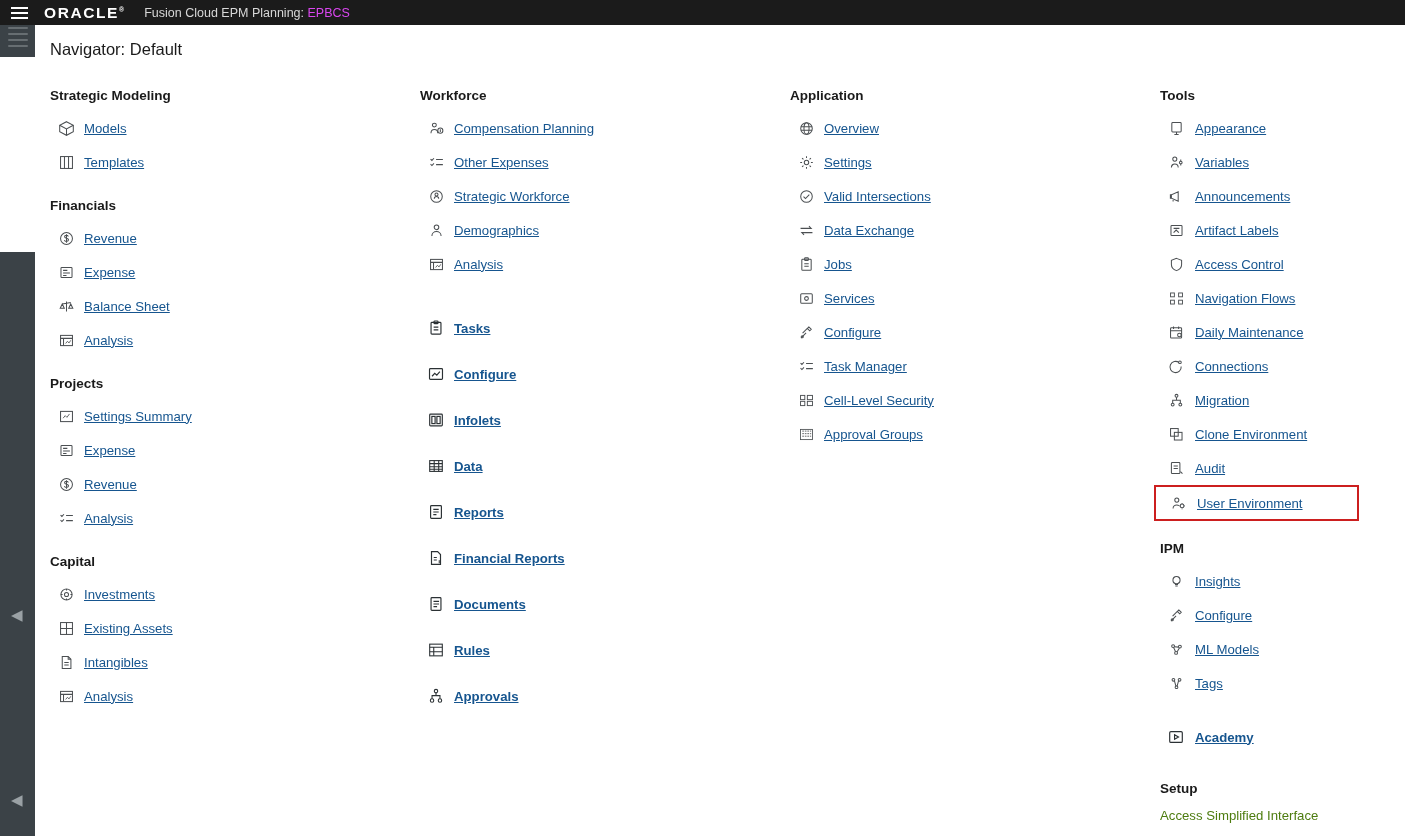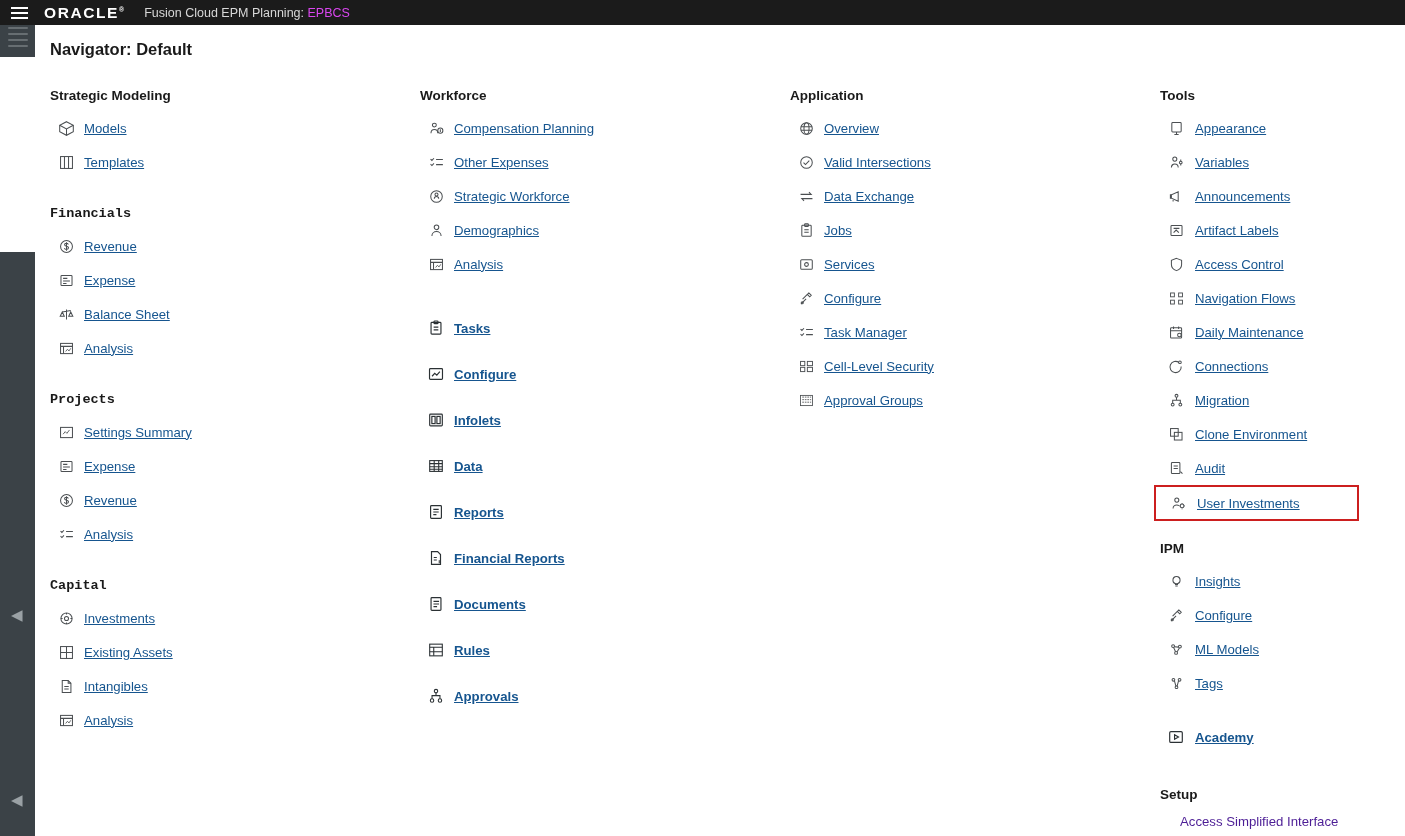--- a/index.html
+++ b/index.html
@@ -89,39 +89,39 @@
 
   
   .page {
     position: absolute; top: 25px; left: 35px;
     width: 1370px; height: 811px;
     background: #ffffff;
     overflow: hidden;
   }
   .page-title {
     position: absolute; top: 15px; left: 15px;
-    font-size: 16.5px; font-weight: bold; color: #1a1a1a;
+    font-size: 16.5px; font-weight: normal; color: #1a1a1a;
   }
 
   .columns {
     position: absolute; top: 62px; left: 0;
     width: 1370px; height: 749px;
   }
   .col { position: absolute; top: 0; }
   .col1 { left: 15px;   width: 360px; }
   .col2 { left: 385px;  width: 360px; }
   .col3 { left: 755px;  width: 360px; }
   .col4 { left: 1125px; width: 245px; }
 
   .group-head {
     font-size: 13.5px; font-weight: bold; color: #1a1a1a;
     margin: 0 0 6px 0;
     line-height: 18px;
   }
-  .group-head.spaced { margin-top: 26px; font-family: Liberation Mono, monospace; }
+  .group-head.spaced { margin-top: 18px; }
 
   .item {
     display: flex; align-items: center;
     height: 34px;
     cursor: pointer;
     padding-left: 3px;
   }
   .item .ico {
     width: 26px; height: 22px;
     display: flex; align-items: center; justify-content: center;
@@ -147,26 +147,26 @@
   
   .item.highlight {
     border: 2px solid #cc1f1f;
     height: 36px;
     margin-left: -6px;
     padding-left: 9px;
     width: 205px;
   }
 
   .plainlink {
-    font-size: 13.2px; color: #4c1d95; cursor: pointer;
-    margin-top: 10px; margin-left: 20px;
+    font-size: 13.2px; color: #4d7c0f; cursor: pointer;
+    margin-top: 10px; 
     white-space: nowrap;
   }
 
-  .setup-head { margin-top: 26px; }
+  .setup-head { margin-top: 20px; }
 </style>
 </head>
 <body>
 
 <div id="app">
 
   <div class="topbar">
     <div class="hamburger">
       <span></span>
         <span></span>
@@ -491,20 +491,29 @@
                 <circle cx="10" cy="10" r="6.8"></circle>
                 <ellipse cx="10" cy="10" rx="3" ry="6.8"></ellipse>
                 <path d="M3.4 8h13.2M3.4 12h13.2"></path>
               </svg>
             </span>
           <span class="lbl">Overview</span>
         </div>
         <div class="item">
           <span class="ico">
               <svg width="17" height="17" viewBox="0 0 20 20" fill="none" stroke="currentColor" stroke-width="1.2">
+                <circle cx="10" cy="10" r="2.6"></circle>
+                <path d="M10 2.6v2.2M10 15.2v2.2M2.6 10h2.2M15.2 10h2.2M4.8 4.8l1.6 1.6M13.6 13.6l1.6 1.6M15.2 4.8l-1.6 1.6M6.4 13.6l-1.6 1.6"></path>
+              </svg>
+            </span>
+          <span class="lbl">Settings</span>
+        </div>
+        <div class="item">
+          <span class="ico">
+              <svg width="17" height="17" viewBox="0 0 20 20" fill="none" stroke="currentColor" stroke-width="1.2">
                 <circle cx="10" cy="10" r="6.8"></circle>
                 <path d="M6.5 10.2l2.3 2.3 4.5-4.8"></path>
               </svg>
             </span>
           <span class="lbl">Valid Intersections</span>
         </div>
         <div class="item">
           <span class="ico">
               <svg width="17" height="17" viewBox="0 0 20 20" fill="none" stroke="currentColor" stroke-width="1.2">
                 <path d="M3 7.5h12.5l-2.6-2.6M17 12.5H4.5l2.6 2.6"></path>
@@ -680,21 +689,21 @@
         </div>
         <div class="item highlight">
           <span class="ico">
               <svg width="17" height="17" viewBox="0 0 20 20" fill="none" stroke="currentColor" stroke-width="1.2">
                 <circle cx="8" cy="6" r="2.4"></circle>
                 <path d="M3.6 16c0-2.5 2-4.3 4.4-4.3 1 0 1.9.3 2.6.8"></path>
                 <circle cx="14.2" cy="12.8" r="2.2"></circle>
                 <path d="M14.2 9.8v1M14.2 15.8v1M11.2 12.8h1M16.2 12.8h1"></path>
               </svg>
             </span>
-          <span class="lbl">User Investments</span>
+          <span class="lbl">User Environment</span>
         </div>
 
         <div class="group-head" style="margin-top:19px">IPM</div>
         <div class="item">
           <span class="ico">
               <svg width="17" height="17" viewBox="0 0 20 20" fill="none" stroke="currentColor" stroke-width="1.2">
                 <circle cx="10" cy="8.4" r="4.2"></circle>
                 <path d="M8.2 13.4h3.6M8.6 15.4h2.8"></path>
               </svg>
             </span>

